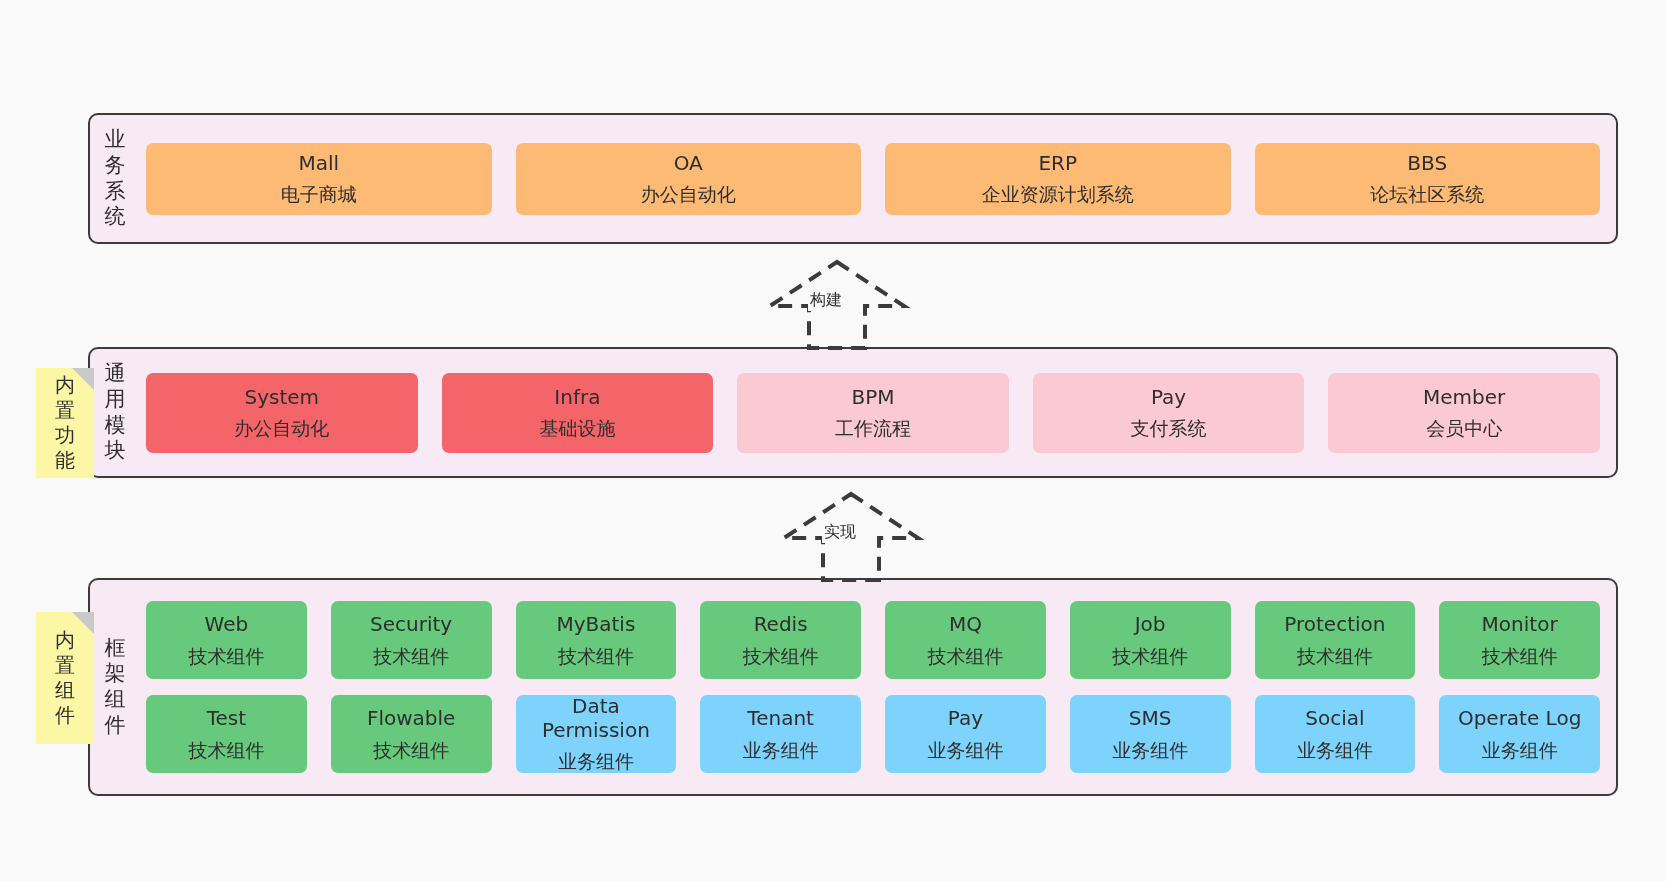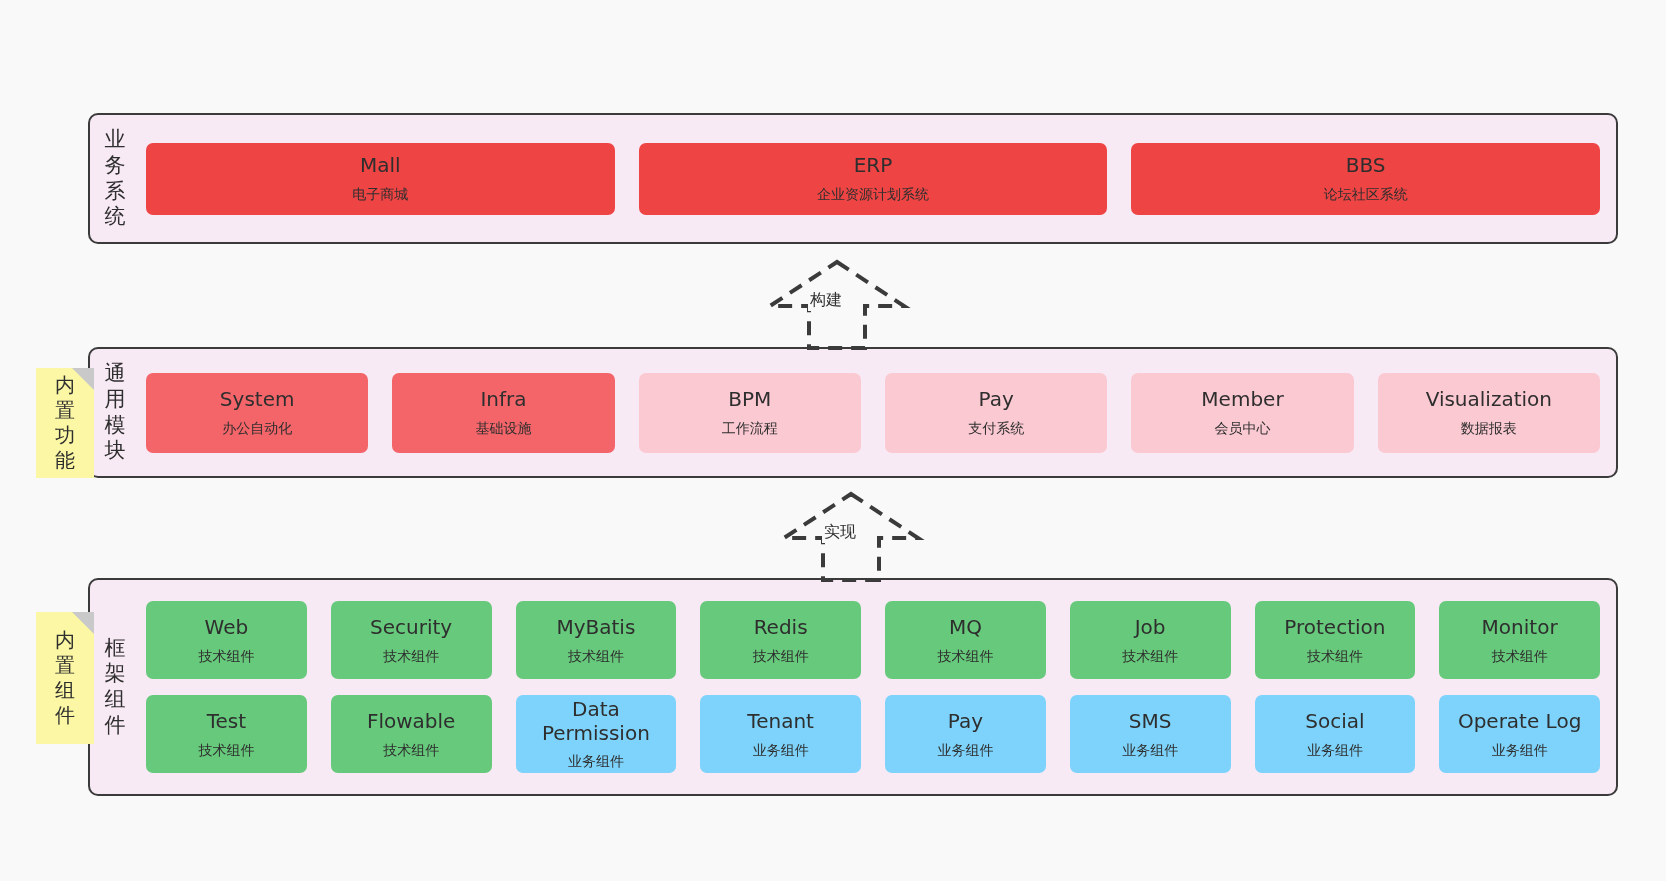--- a/index.html
+++ b/index.html
@@ -70,28 +70,28 @@
     color: #2e2e2e;
     box-sizing: border-box;
     line-height: 1.18;
     padding: 4px 4px;
   }
   .cell .en {
     font-size: 20px;
     white-space: nowrap;
   }
   .cell .cn {
-    font-size: 14px;
+    font-size: 19px;
     white-space: nowrap;
     margin-top: 8px;
   }
   .cell.wrap .en { white-space: normal; }
 
   
-  .c-blue       { background: #ef4444; }
+  .c-blue       { background: #fdba74; }
   .c-red        { background: #f4656a; }
   .c-pink       { background: #fbc9d2; }
   .c-green      { background: #67c97b; }
   .c-lightgreen { background: #7dd3fc; }
 
   
   #layer-business { left: 88px;  top: 113px; width: 1530px; height: 131px; }
   #layer-business .cell-row { height: 72px; }
 
   #layer-common   { left: 88px;  top: 347px; width: 1530px; height: 131px; }
@@ -157,20 +157,24 @@
       <span>系</span>
       <span>统</span>
     </div>
     <div class="cells">
       <div class="cell-row">
         <div class="cell c-blue">
           <div class="en">Mall</div>
           <div class="cn">电子商城</div>
         </div>
         <div class="cell c-blue">
+          <div class="en">OA</div>
+          <div class="cn">办公自动化</div>
+        </div>
+        <div class="cell c-blue">
           <div class="en">ERP</div>
           <div class="cn">企业资源计划系统</div>
         </div>
         <div class="cell c-blue">
           <div class="en">BBS</div>
           <div class="cn">论坛社区系统</div>
         </div>
       </div>
     </div>
   </div>
@@ -204,24 +208,20 @@
           <div class="cn">工作流程</div>
         </div>
         <div class="cell c-pink">
           <div class="en">Pay</div>
           <div class="cn">支付系统</div>
         </div>
         <div class="cell c-pink">
           <div class="en">Member</div>
           <div class="cn">会员中心</div>
         </div>
-        <div class="cell c-pink">
-          <div class="en">Visualization</div>
-          <div class="cn">数据报表</div>
-        </div>
       </div>
     </div>
   </div>
 
   <div class="arrow-group" id="arrow-impl">
     <svg width="170" height="92" viewBox="0 0 170 92">
       <path d="M 85 4 L 152 48 L 113 48 L 113 90 L 57 90 L 57 48 L 18 48 Z" fill="none" stroke="#3b3b3b" stroke-width="4" stroke-dasharray="14,9" stroke-linejoin="miter"></path>
     </svg>
     <div class="arrow-label">实现</div>
   </div>

